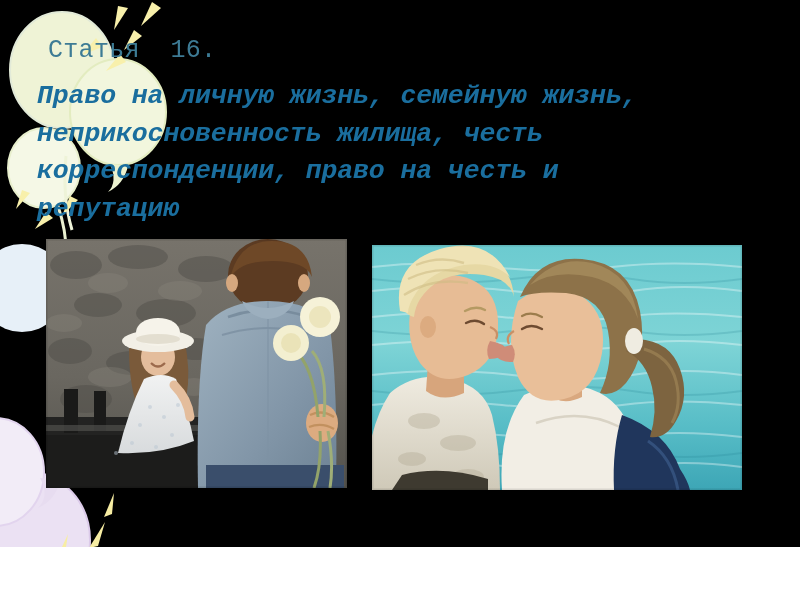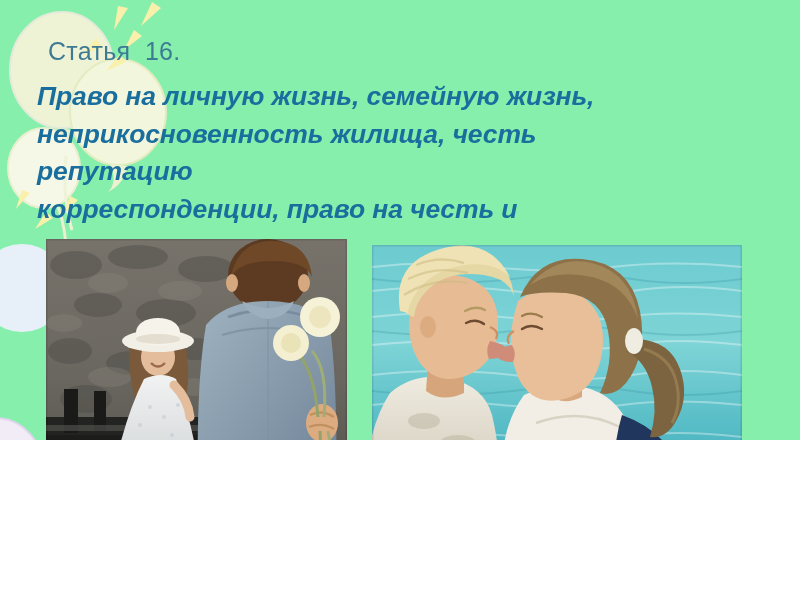--- a/index.html
+++ b/index.html
@@ -6,23 +6,24 @@
     margin: 0;
     padding: 0;
     background: #ffffff;
   }
   body {
     font-family: "Liberation Sans", sans-serif;
   }
   #slide {
     position: relative;
     width: 800px;
-    height: 440px;
-    background: #86efac;
+    height: 547px;
+    background: #000000;
     overflow: hidden;
+    font-family: Liberation Mono, monospace;
   }
 
   
   .deco-layer {
     position: absolute;
     left: 0; top: 0;
     width: 800px; height: 600px;
     pointer-events: none;
   }
 
@@ -123,22 +124,22 @@
       <path d="M48 586 l-7 -3 l14 -22 z"></path>
       <path d="M112 514 l-8 3 l10 -24 z"></path>
     </g>
   </svg>
 
   <div class="slide-title">Статья  16.</div>
 
   <div class="body-block">
     <div class="body-line">Право на личную жизнь, семейную жизнь,</div>
     <div class="body-line">неприкосновенность жилища, честь</div>
+    <div class="body-line">корреспонденции, право на честь и</div>
     <div class="body-line">репутацию</div>
-    <div class="body-line">корреспонденции, право на честь и</div>
   </div>
 
   <div class="photo" id="photo-left">
     <svg viewBox="0 0 301 249" xmlns="http://www.w3.org/2000/svg">
       <defs>
         <linearGradient id="wallGrad" x1="0" y1="0" x2="0" y2="1">
           <stop offset="0%" stop-color="#77736b"></stop>
           <stop offset="55%" stop-color="#6a6760"></stop>
           <stop offset="100%" stop-color="#54524c"></stop>
         </linearGradient>

